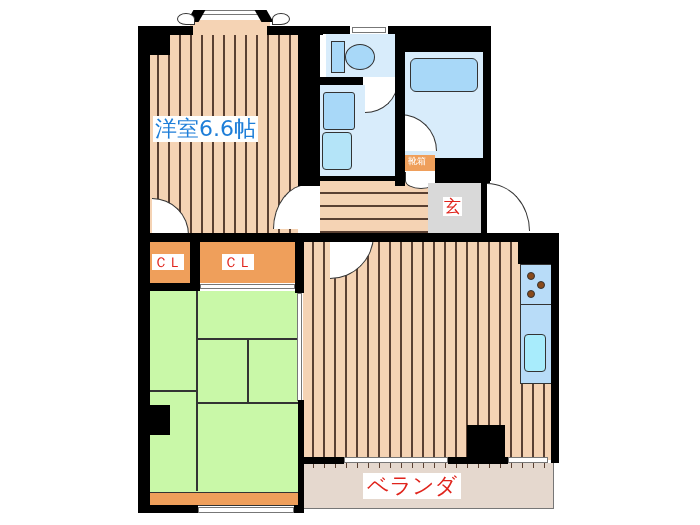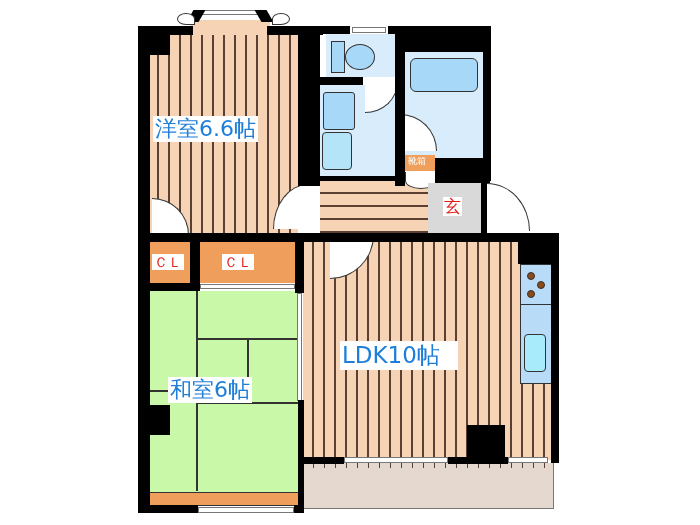--- a/index.html
+++ b/index.html
@@ -71,41 +71,40 @@
   <div class="win" style="left:200px;top:284px;width:95px;height:5px;"></div>
 
   <div class="abs tatami" style="left:148px;top:291px;width:150px;height:205px;"></div>
   <div class="abs" style="left:196px;top:291px;width:1.5px;height:200px;background:#333;"></div>
   <div class="abs" style="left:196px;top:338px;width:102px;height:1.5px;background:#333;"></div>
   <div class="abs" style="left:247px;top:338px;width:1.5px;height:64px;background:#333;"></div>
   <div class="abs" style="left:196px;top:402px;width:102px;height:1.5px;background:#333;"></div>
   <div class="abs" style="left:148px;top:390px;width:48px;height:1.5px;background:#333;"></div>
   <div class="wall" style="left:148px;top:405px;width:22px;height:30px;"></div>
   <div class="abs" style="left:148px;top:492px;width:150px;height:12px;background:#ef9f5b;border-top:1px solid #333;border-bottom:1px solid #333;"></div>
-  <div class="label" style="left:168px;top:377px;font-size:22px;padding:2px 2px;">和室6帖</div>
   <div class="win" style="left:198px;top:507px;width:96px;height:6px;"></div>
   <div class="win" style="left:297px;top:293px;width:5px;height:108px;"></div>
 
   <div class="abs wood" style="left:303px;top:242px;width:248px;height:218px;"></div>
   <div class="door" style="left:330px;top:235px;width:43px;height:43px;border-radius:0 0 100% 0;border-left:none;border-top:none;"></div>
-  <div class="label" style="left:340px;top:341px;font-size:23px;padding:3px 18px 3px 2px;">LDK10帖</div>
 
   <div class="wall" style="left:518px;top:242px;width:33px;height:22px;"></div>
   <div class="abs" style="left:520px;top:264px;width:31px;height:40px;background:#b8dcf8;border:1px solid #333;"></div>
   <div class="abs" style="left:527px;top:272px;width:6px;height:6px;background:#8a4a1a;border:1px solid #333;border-radius:50%;"></div>
   <div class="abs" style="left:537px;top:281px;width:6px;height:6px;background:#8a4a1a;border:1px solid #333;border-radius:50%;"></div>
   <div class="abs" style="left:527px;top:290px;width:6px;height:6px;background:#8a4a1a;border:1px solid #333;border-radius:50%;"></div>
   <div class="abs" style="left:520px;top:304px;width:31px;height:78px;background:#b8dcf8;border:1px solid #333;"></div>
   <div class="abs" style="left:524px;top:334px;width:20px;height:36px;background:#a8ecfc;border:1.5px solid #333;border-radius:4px;"></div>
   <div class="wall" style="left:467px;top:425px;width:38px;height:35px;"></div>
 
   <div class="win" style="left:344px;top:457px;width:104px;height:6px;"></div>
   <div class="win" style="left:508px;top:457px;width:40px;height:6px;"></div>
 
   <div class="abs veranda" style="left:303px;top:463px;width:250px;height:45px;border-right:1px solid #777;border-bottom:1px solid #777;background-image:repeating-linear-gradient(90deg,transparent 0,transparent 10px,#5a4032 10px,#5a4032 11px);background-size:100% 5px;background-repeat:no-repeat;"></div>
+  <div class="label-red" style="left:363px;top:473px;font-size:22px;padding:2px 4px;">ベランダ</div>
 
   <div class="wall" style="left:138px;top:26px;width:12px;height:486px;"></div>
   <div class="wall" style="left:138px;top:26px;width:55px;height:9px;"></div>
   <div class="wall" style="left:267px;top:26px;width:56px;height:9px;"></div>
   <div class="wall" style="left:298px;top:26px;width:22px;height:160px;"></div>
   <div class="wall" style="left:318px;top:26px;width:32px;height:8px;"></div>
   <div class="wall" style="left:388px;top:26px;width:102px;height:8px;"></div>
   <div class="wall" style="left:395px;top:26px;width:10px;height:160px;"></div>
   <div class="wall" style="left:318px;top:77px;width:45px;height:8px;"></div>
   <div class="wall" style="left:405px;top:34px;width:85px;height:18px;"></div>

